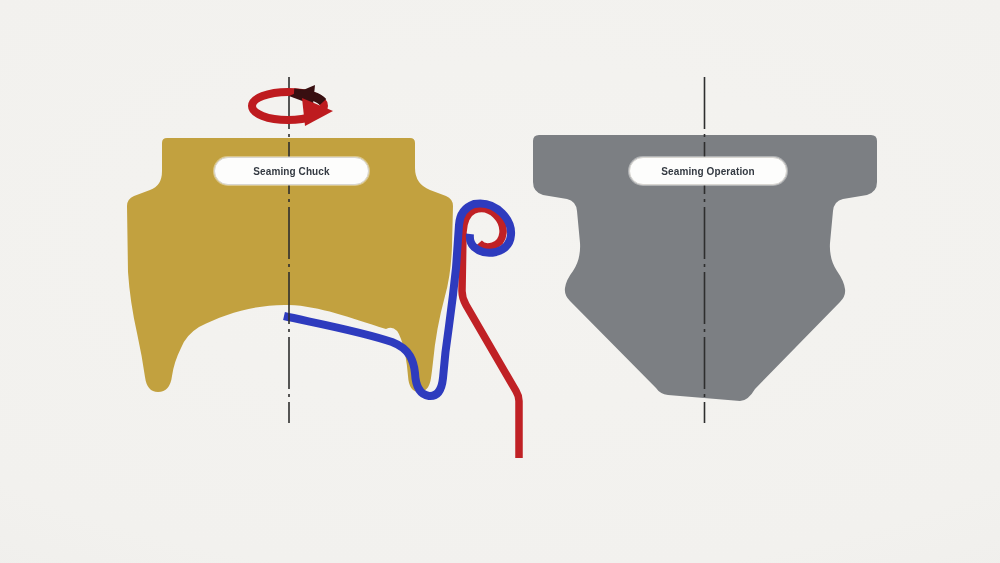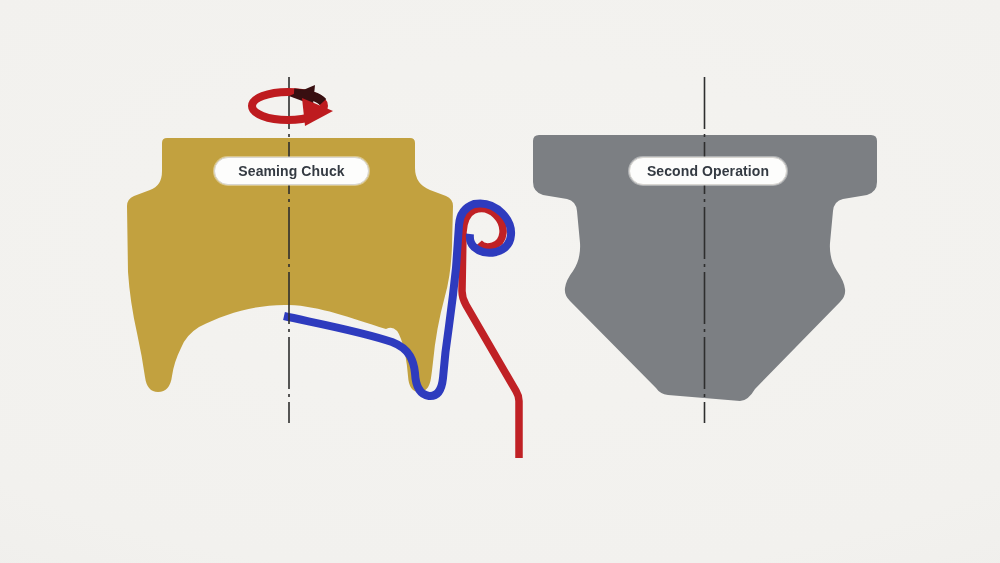--- a/index.html
+++ b/index.html
@@ -14,21 +14,21 @@
   .stage svg{position:absolute;left:0;top:0;}
   .pill{
     position:absolute;
     display:flex;align-items:center;justify-content:center;
     height:26px;
     background:#FDFDFC;
     border:1px solid #D8D6D1;
     border-radius:14px;
     box-shadow:0 0 0 1px rgba(255,255,255,.4);
     color:#343A42;
-    font-size:14px;
+    font-size:10px;
     font-weight:600;
     letter-spacing:.1px;
     white-space:nowrap;
   }
   .pill-left{left:214px;top:157px;width:153px;}
   .pill-right{left:629px;top:157px;width:156px;}
 </style>
 </head>
 <body>
 
@@ -71,16 +71,16 @@
       <path d="M 294 93 A 36 14 0 0 1 323 102" fill="none" stroke-width="9" stroke="#380F11"></path>
       <polygon points="289,96 315,85 313,105" fill="#380F11"></polygon>
       <polygon points="333,111 302,98 305,126" fill="#BE1B1F"></polygon>
     </g>
   </svg>
 
   <div class="pill pill-left">
     <span>Seaming Chuck</span>
   </div>
   <div class="pill pill-right">
-    <span>Second Operation</span>
+    <span>Seaming Operation</span>
   </div>
 
 </div>
 
 </body></html>

